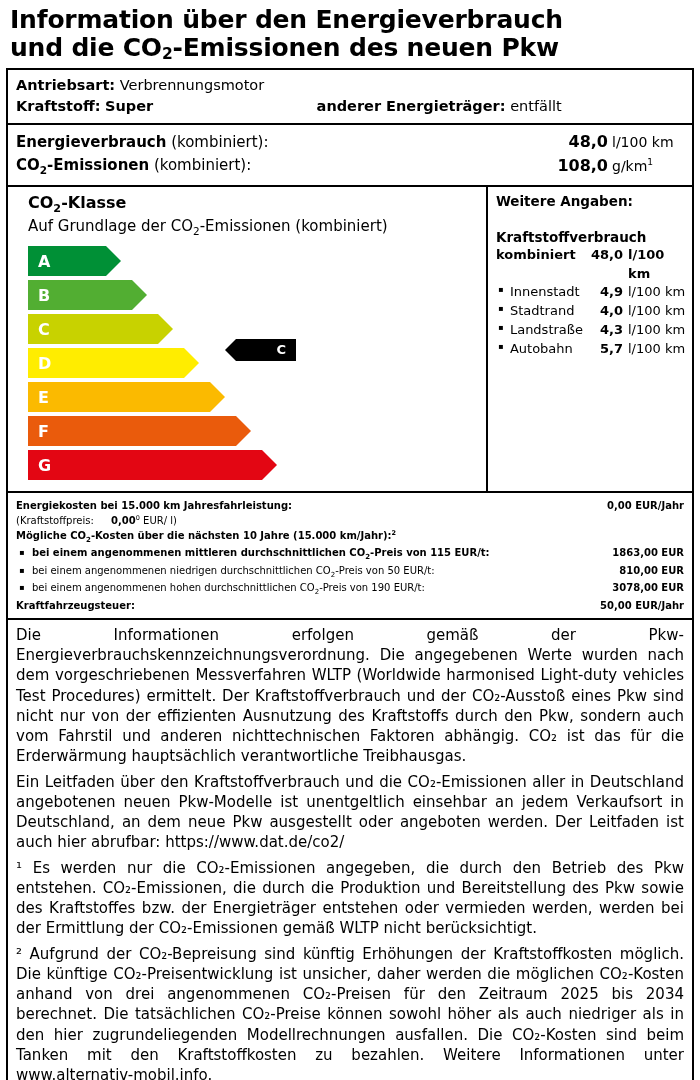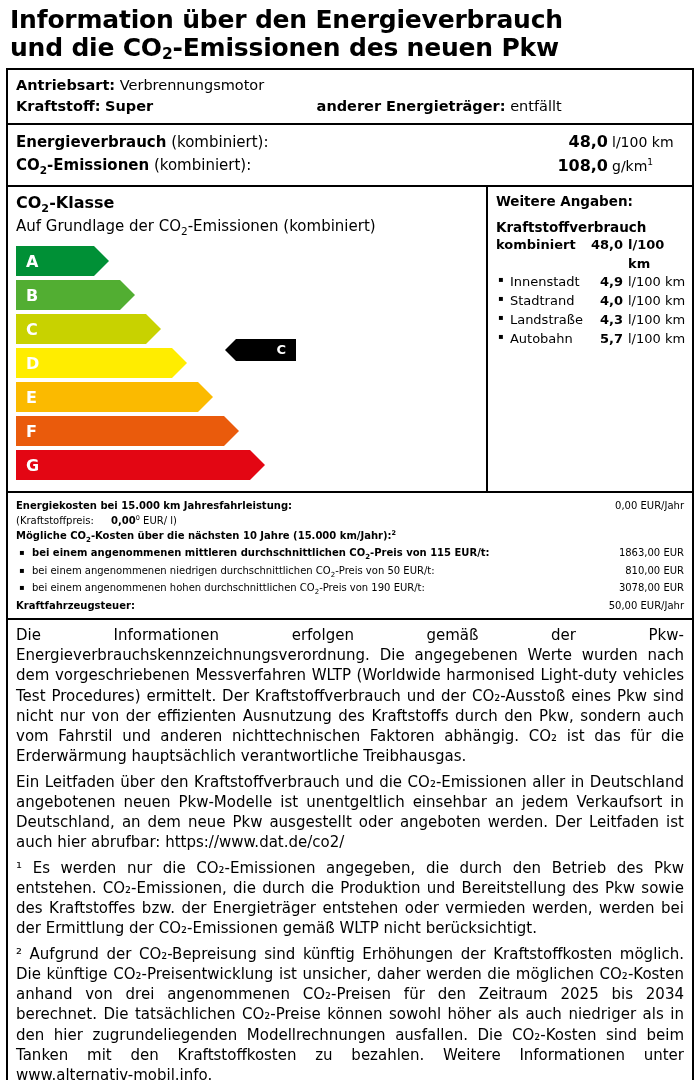--- a/index.html
+++ b/index.html
@@ -76,21 +76,21 @@
   sub { font-size: 0.7em; }
   
   .classwrap {
     display: flex;
     border-bottom: 2px solid #000;
   }
   .classleft {
     width: 552px;
     box-sizing: border-box;
     border-right: 2px solid #000;
-    padding: 6px 8px 8px 8px;
+    padding: 6px 8px 8px 20px;
     position: relative;
   }
   .classleft h3 {
     margin: 0;
     font-size: 16px;
     font-weight: bold;
   }
   .classleft .sub {
     font-size: 15px;
     margin-top: 2px;
@@ -152,21 +152,21 @@
   }
   .classright {
     flex: 1;
     padding: 6px 6px 6px 8px;
     font-size: 13px;
     box-sizing: border-box;
   }
   .classright .hdr {
     font-weight: bold;
     font-size: 13.5px;
-    margin-bottom: 10px;
+    margin-bottom: 20px;
   }
   .classright .hdr2 {
     font-weight: bold;
     font-size: 13.5px;
     line-height: 1.25;
   }
   .kline {
     display: flex;
     align-items: baseline;
     font-size: 13px;
@@ -186,21 +186,21 @@
     top: 1px;
   }
   
   .costs {
     padding: 5px 8px 5px 8px;
     font-size: 10px;
     line-height: 1.5;
   }
   .costs .line { display: flex; align-items: baseline; }
   .costs .nm { flex: 1 1 auto; }
-  .costs .vv { font-weight: normal; text-align: right; white-space: nowrap; }
+  .costs .vv { font-weight: bold; text-align: right; white-space: nowrap; }
   .costs .ind { padding-left: 16px; position: relative; }
   .costs .ind::before {
     content: "▪";
     position: absolute;
     left: 3px;
     font-size: 8px;
     top: 2px;
   }
   
   .notes {

